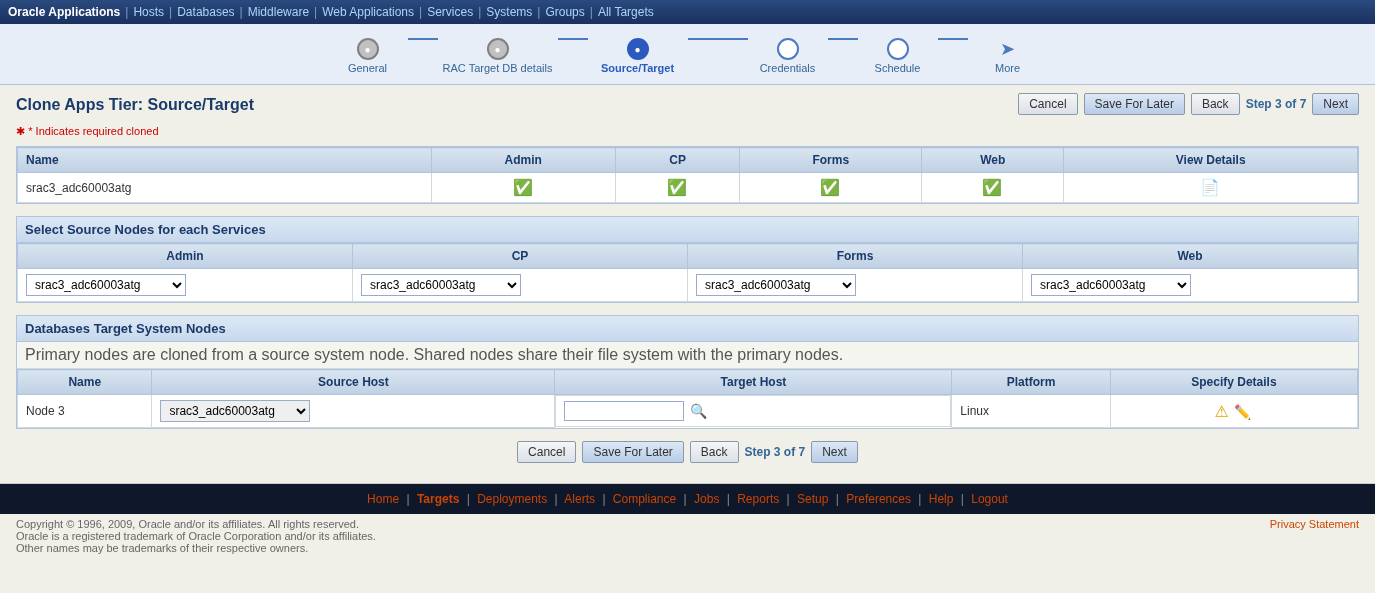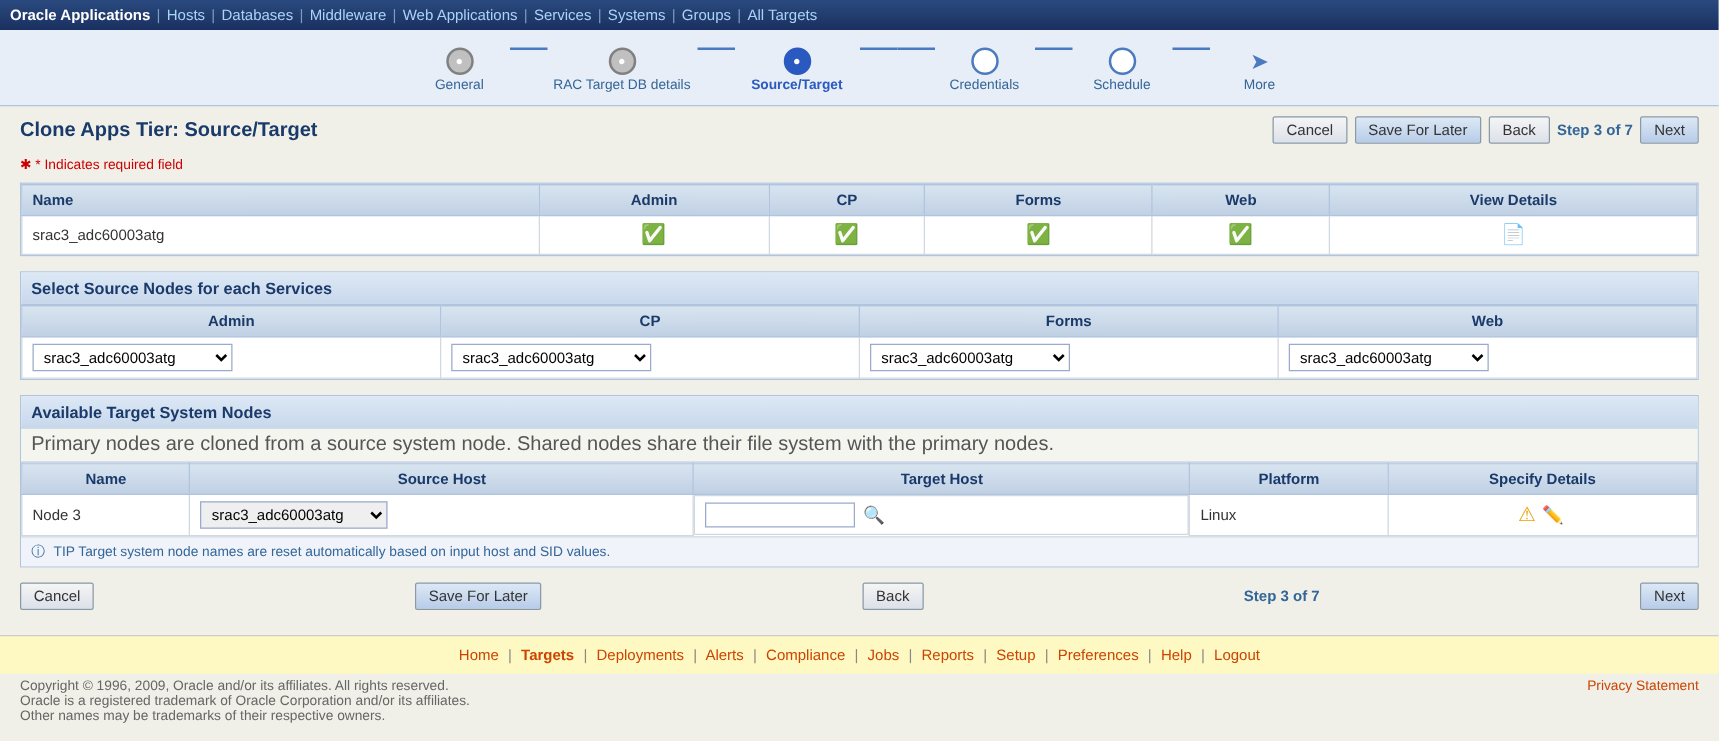--- a/index.html
+++ b/index.html
@@ -73,21 +73,21 @@
     .required-note {
       font-size: 11px;
       color: #555;
       margin-bottom: 8px;
     }
     .required-note span { color: #cc0000; }
 
     
     .action-bar {
       display: flex;
-      justify-content: space-between;
+      justify-content: center;
       align-items: center;
       gap: 6px;
       margin-bottom: 6px;
     }
 
     .btn {
       padding: 3px 10px;
       font-size: 12px;
       border: 1px solid #8899aa;
       background: linear-gradient(to bottom, #f5f5f5, #dce0e8);
@@ -225,21 +225,21 @@
     }
     .tip-icon { color: #336699; margin-right: 4px; }
 
     
     #footer-nav {
       text-align: center;
       padding: 8px;
       font-size: 12px;
       color: #555;
       border-top: 1px solid #ccc;
-      background: #fef9c3;
+      background: #0f172a;
       margin-top: 6px;
     }
     #footer-nav a { color: #cc4400; text-decoration: none; }
     #footer-nav .pipe { color: #888; margin: 0 4px; }
 
     #copyright {
       padding: 4px 16px;
       font-size: 11px;
       color: #666;
     }
@@ -344,21 +344,21 @@
       <button class="btn">Cancel</button>
       <button class="btn btn-primary">Save For Later</button>
       <button class="btn">Back</button>
       <span class="step-indicator">Step 3 of 7</span>
       <button class="btn btn-primary">Next</button>
     </div>
   </div>
 
   <div class="required-note">
     <span>✱</span>
-    <span>* Indicates required field</span>
+    <span>* Indicates required cloned</span>
   </div>
 
   <div class="section">
     <table class="data-table">
       <thead>
         <tr>
           <th>Name</th>
           <th class="center">Admin</th>
           <th class="center">CP</th>
           <th class="center">Forms</th>
@@ -411,21 +411,21 @@
             <select class="node-select">
               <option>srac3_adc60003atg</option>
             </select>
           </td>
         </tr>
       </tbody>
     </table>
   </div>
 
   <div class="section">
-    <div class="section-header">Available Target System Nodes</div>
+    <div class="section-header">Databases Target System Nodes</div>
     <div class="target-note">Primary nodes are cloned from a source system node. Shared nodes share their file system with the primary nodes.</div>
     <table class="target-table">
       <thead>
         <tr>
           <th>Name</th>
           <th>Source Host</th>
           <th>Target Host</th>
           <th>Platform</th>
           <th>Specify Details</th>
         </tr>
@@ -443,24 +443,20 @@
             <button class="pencil-btn" title="Search">🔍</button>
           </td>
           <td>Linux</td>
           <td style="text-align:center;">
             <span class="warn-icon">⚠</span>
             <button class="pencil-btn" title="Edit">✏️</button>
           </td>
         </tr>
       </tbody>
     </table>
-    <div class="tip-row">
-      <span class="tip-icon">ⓘ</span>
-      <span>TIP Target system node names are reset automatically based on input host and SID values.</span>
-    </div>
   </div>
 
   <div class="action-bar" style="margin-top:8px;">
     <button class="btn">Cancel</button>
     <button class="btn btn-primary">Save For Later</button>
     <button class="btn">Back</button>
     <span class="step-indicator">Step 3 of 7</span>
     <button class="btn btn-primary">Next</button>
   </div>
 

